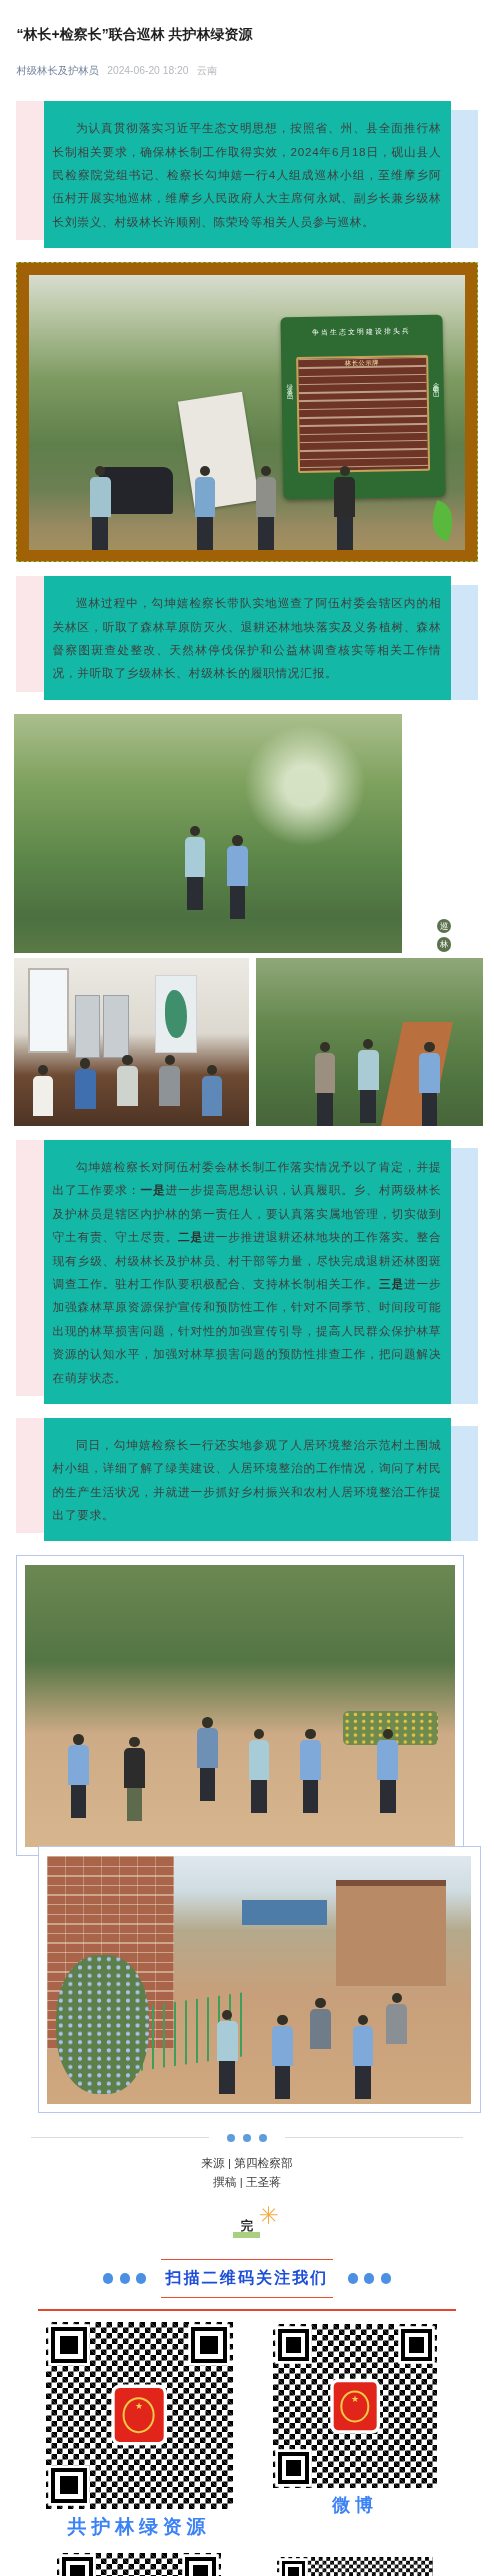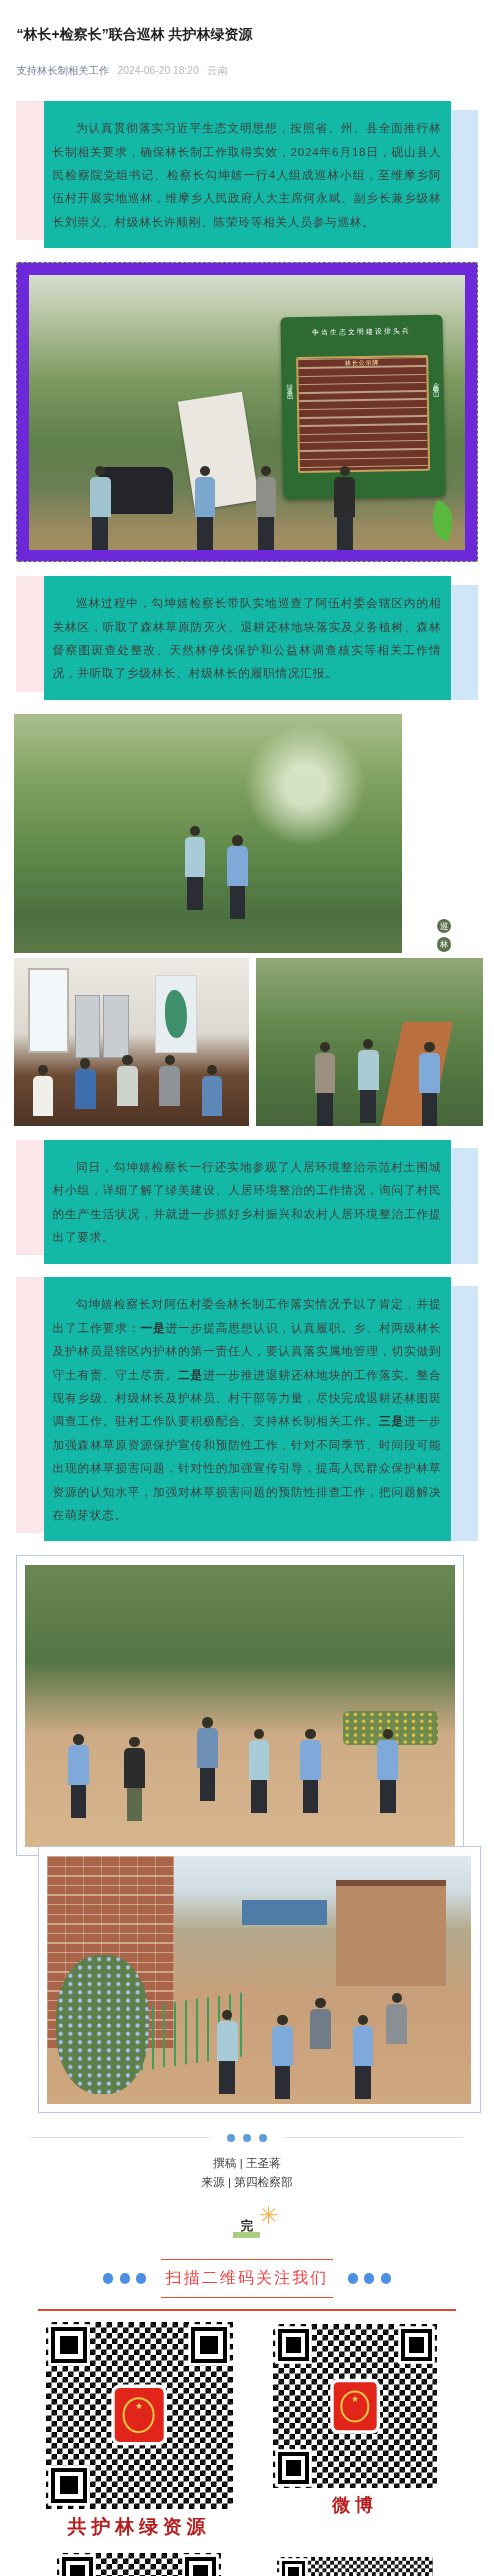--- a/index.html
+++ b/index.html
@@ -14,21 +14,21 @@
 
   
   .band{position:relative;margin:9.6px 16px 0 16px;}
   .band .bg-pink{position:absolute;left:0;top:0;bottom:8.3px;width:53%;background:#fbe6e9;}
   .band .bg-blue{position:absolute;right:0;top:8.3px;bottom:0;width:47%;background:#cfe6f8;}
   .band .card{position:relative;margin:13.8px 27.5px;background:#14b8a6;padding:15px 9px;}
   .card p{margin:0;font-size:11.7px;line-height:23.4px;letter-spacing:0.7px;color:#3f3f3f;text-indent:2em;text-align:justify;}
   .card p b{color:#2f2f2f;}
 
   
-  .frame-dashed{margin:8.3px 16px 0 16px;background:#6d28d9;border:0.7px dashed #9ec25a;padding:11.7px;}
+  .frame-dashed{margin:8.3px 16px 0 16px;background:#a16207;border:0.7px dashed #9ec25a;padding:11.7px;}
   .frame-blue{background:#fff;border:0.7px solid #b9c6ee;padding:8.3px;}
   .photo{position:relative;overflow:hidden;}
   .fig{position:absolute;bottom:0;width:20.7px;}
   .fig .head{width:10.3px;height:10.3px;border-radius:50%;background:#333028;margin:0 auto 0.7px auto;}
   .fig .body{width:100%;height:40px;border-radius:4.8px 4.8px 0 0;background:var(--c,#444);}
   .fig .legs{width:76%;height:33px;margin:0 auto;background:var(--l,#2b2d35);}
 
   
   .photo-sign{height:275px;background:linear-gradient(180deg,#d8ddd0 0%,#b9c6a4 14%,#7d9a61 38%,#5f7f4a 62%,#6c7f54 78%,#9a8a62 92%,#a3905f 100%);}
   .photo-sign .board{position:absolute;right:5%;top:15%;width:37%;height:66%;background:#2d6b33;border-radius:5.5px;transform:rotate(-1deg);box-shadow:0 2.1px 4.1px rgba(0,0,0,.35);}
@@ -89,21 +89,21 @@
   .spark i{position:absolute;left:50%;top:0;width:1.4px;height:18px;margin-left:-0.7px;background:#f4a93d;border-radius:0.7px;}
   .spark i:nth-child(2){transform:rotate(45deg);}
   .spark i:nth-child(3){transform:rotate(90deg);}
   .spark i:nth-child(4){transform:rotate(135deg);}
 
   
   .follow{margin-top:23.4px;display:flex;justify-content:center;align-items:center;gap:15px;}
   .follow .dots{display:flex;gap:6.2px;}
   .follow .dots i{width:10.3px;height:10.3px;border-radius:50%;background:#4b90e2;}
   .follow .text-box{border-top:1.4px solid #ee4b36;border-bottom:1.4px solid #ee4b36;padding:8.3px 4.1px;
-     color:#ef4444;font-size:16px;font-weight:normal;letter-spacing:2.1px;}
+     color:#1d4ed8;font-size:16px;font-weight:bold;letter-spacing:2.1px;}
 
   .redline{height:1.4px;background:#e2472f;margin:11px 38px 0 38px;}
 
   
   .qr-grid{width:432px;margin:0 auto;}
   .qr-row{display:flex;align-items:flex-start;}
   .qr-item{flex:1;display:flex;flex-direction:column;align-items:center;}
   .qr{position:relative;background-color:#fff;
      background-image:linear-gradient(45deg,#000 25%,transparent 25%,transparent 75%,#000 75%),
                       linear-gradient(45deg,#000 25%,transparent 25%,transparent 75%,#000 75%);
@@ -111,32 +111,32 @@
   .qr.dense{background-size:7.6px 7.6px;background-position:0 0,3.8px 3.8px;}
   .finder{position:absolute;width:19%;height:19%;background:#fff;border:4.8px solid #000;box-sizing:border-box;box-shadow:0 0 0 2.8px #fff;}
   .finder i{position:absolute;inset:17%;background:#000;}
   .f-tl{top:3%;left:3%;} .f-tr{top:3%;right:3%;} .f-bl{bottom:3%;left:3%;}
   .qr.dense .finder{border-width:3.4px;width:15%;height:15%;}
   .emblem{position:absolute;left:50%;top:50%;transform:translate(-50%,-50%);width:26%;height:29%;
      background:#e1251b;border-radius:10%;box-shadow:0 0 0 3.4px #fff;}
   .emblem .ring{position:absolute;left:50%;top:50%;transform:translate(-50%,-50%);width:58%;height:58%;
      border:2.1px solid #f6c945;border-radius:50%;}
   .emblem .star{position:absolute;left:0;right:0;top:26%;text-align:center;color:#ffd44d;font-size:9px;line-height:1;}
-  .qr-label{font-family:Liberation Mono, monospace;font-weight:bold;color:#b91c1c;
+  .qr-label{font-family:Liberation Mono, monospace;font-weight:bold;color:#3b82f6;
      font-size:19px;letter-spacing:4.8px;margin-top:5.5px;}
   .qr-label.small{font-size:18px;margin-top:4.1px;}
 </style>
 </head>
 <body>
 
 <div class="page">
 
   <h1 class="title">“林长+检察长”联合巡林 共护林绿资源</h1>
   <div class="byline">
-    <span class="account">支持林长制相关工作</span>
+    <span class="account">村级林长及护林员</span>
     <span class="meta">2024-06-20 18:20</span>
     <span class="meta">云南</span>
   </div>
 
   <div class="band">
     <div class="bg-pink"></div>
     <div class="bg-blue"></div>
     <div class="card">
       <p>为认真贯彻落实习近平生态文明思想，按照省、州、县全面推行林长制相关要求，确保林长制工作取得实效，2024年6月18日，砚山县人民检察院党组书记、检察长勾坤嬉一行4人组成巡林小组，至维摩乡阿伍村开展实地巡林，维摩乡人民政府人大主席何永斌、副乡长兼乡级林长刘崇义、村级林长许顺刚、陈荣玲等相关人员参与巡林。</p>
     </div>
@@ -250,29 +250,29 @@
           <div class="body"></div>
           <div class="legs"></div>
         </div>
     </div>
   </div>
 
   <div class="band">
     <div class="bg-pink"></div>
     <div class="bg-blue"></div>
     <div class="card">
-      <p>同日，勾坤嬉检察长一行还实地参观了人居环境整治示范村土围城村小组，详细了解了绿美建设、人居环境整治的工作情况，询问了村民的生产生活状况，并就进一步抓好乡村振兴和农村人居环境整治工作提出了要求。</p>
+      <p><span>勾坤嬉检察长对阿伍村委会林长制工作落实情况予以了肯定，并提出了工作要求：</span><b>一是</b><span>进一步提高思想认识，认真履职。乡、村两级林长及护林员是辖区内护林的第一责任人，要认真落实属地管理，切实做到守土有责、守土尽责。</span><b>二是</b><span>进一步推进退耕还林地块的工作落实。整合现有乡级、村级林长及护林员、村干部等力量，尽快完成退耕还林图斑调查工作。驻村工作队要积极配合、支持林长制相关工作。</span><b>三是</b><span>进一步加强森林草原资源保护宣传和预防性工作，针对不同季节、时间段可能出现的林草损害问题，针对性的加强宣传引导，提高人民群众保护林草资源的认知水平，加强对林草损害问题的预防性排查工作，把问题解决在萌芽状态。</span></p>
     </div>
   </div>
 
   <div class="band">
     <div class="bg-pink"></div>
     <div class="bg-blue"></div>
     <div class="card">
-      <p><span>勾坤嬉检察长对阿伍村委会林长制工作落实情况予以了肯定，并提出了工作要求：</span><b>一是</b><span>进一步提高思想认识，认真履职。乡、村两级林长及护林员是辖区内护林的第一责任人，要认真落实属地管理，切实做到守土有责、守土尽责。</span><b>二是</b><span>进一步推进退耕还林地块的工作落实。整合现有乡级、村级林长及护林员、村干部等力量，尽快完成退耕还林图斑调查工作。驻村工作队要积极配合、支持林长制相关工作。</span><b>三是</b><span>进一步加强森林草原资源保护宣传和预防性工作，针对不同季节、时间段可能出现的林草损害问题，针对性的加强宣传引导，提高人民群众保护林草资源的认知水平，加强对林草损害问题的预防性排查工作，把问题解决在萌芽状态。</span></p>
+      <p>同日，勾坤嬉检察长一行还实地参观了人居环境整治示范村土围城村小组，详细了解了绿美建设、人居环境整治的工作情况，询问了村民的生产生活状况，并就进一步抓好乡村振兴和农村人居环境整治工作提出了要求。</p>
     </div>
   </div>
 
   <div class="frame-blue" style="margin:9.6px 30px 0 16px;">
     <div class="photo photo-road">
       <div class="flowers"></div>
       <div class="fig" style="left:10%;bottom:10%;--c:#7fa9d8;">
           <div class="head"></div>
           <div class="body"></div>
           <div class="legs"></div>
@@ -342,22 +342,22 @@
     <div class="line"></div>
     <div class="dots">
         <i></i>
         <i></i>
         <i></i>
       </div>
     <div class="line"></div>
   </div>
 
   <div class="credits">
+    <div>来源 | 第四检察部</div>
     <div>撰稿 | 王圣蒋</div>
-    <div>来源 | 第四检察部</div>
   </div>
 
   <div class="endmark-wrap">
     <span class="endmark">
       <span class="char">完</span>
       <span class="bar"></span>
       <span class="spark">
           <i></i>
           <i></i>
           <i></i>

